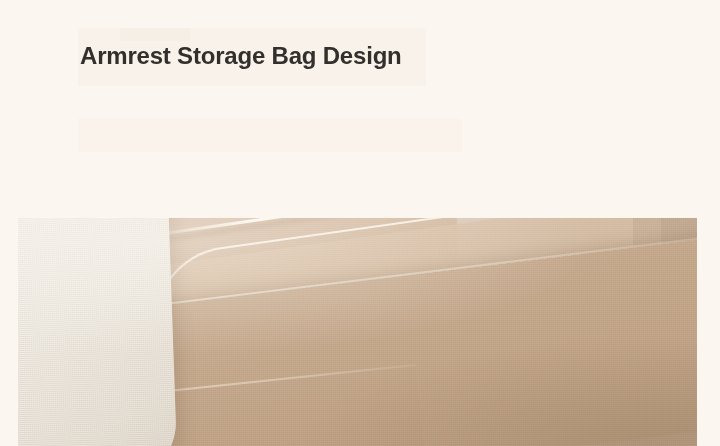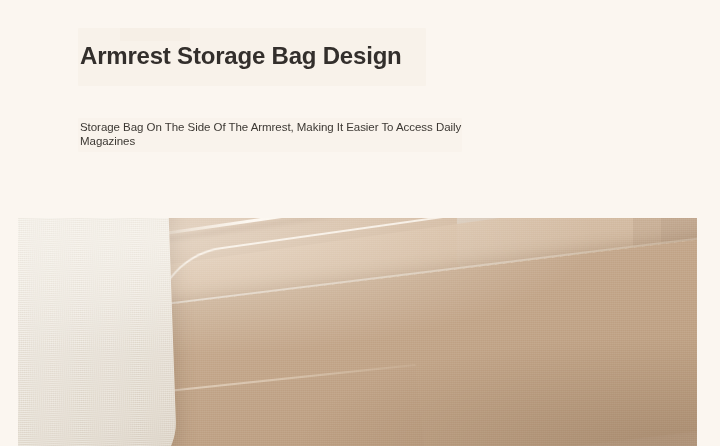--- a/index.html
+++ b/index.html
@@ -318,21 +318,20 @@
 <div class="page">
 
   <div class="text-block">
 
     <div class="band-title"></div>
     <div class="band-sub-2"></div>
     <div class="band-sub"></div>
 
     <h1 class="headline">Armrest Storage Bag Design</h1>
 
-    <p class="subhead">Storage Bag On The Side Of The Armrest, Making It Easier To Access Daily Magazines</p>
   </div>
 
   <div class="photo-wrap">
     <div class="photo">
 
       <div class="sofa-body"></div>
 
       <div class="dark-corner"></div>
       <div class="dark-corner-2"></div>
 

